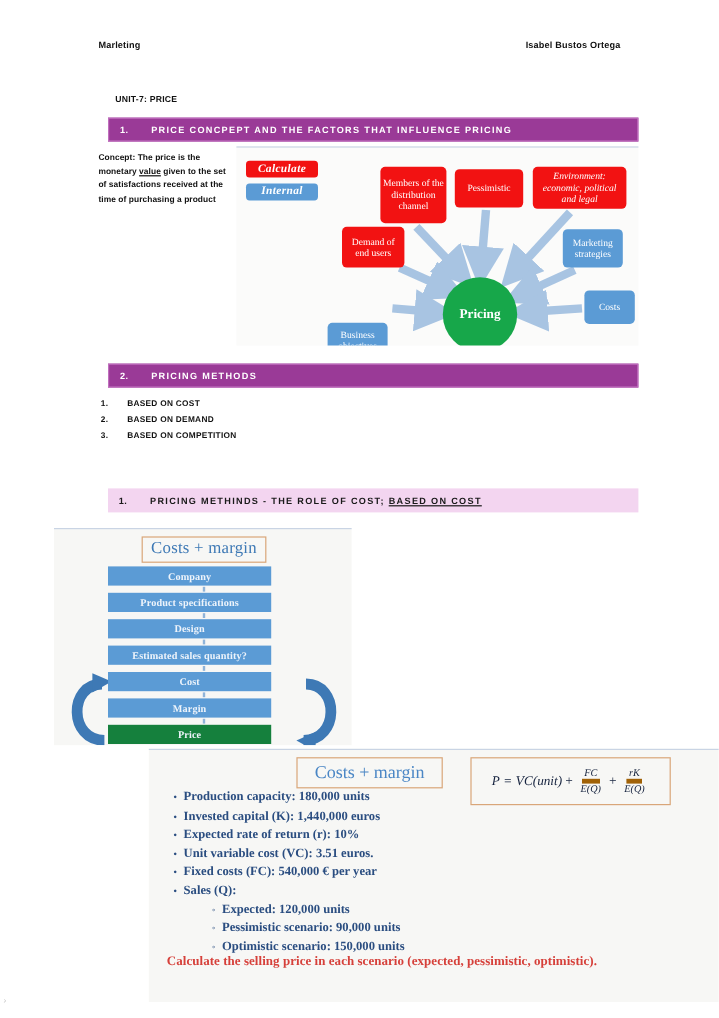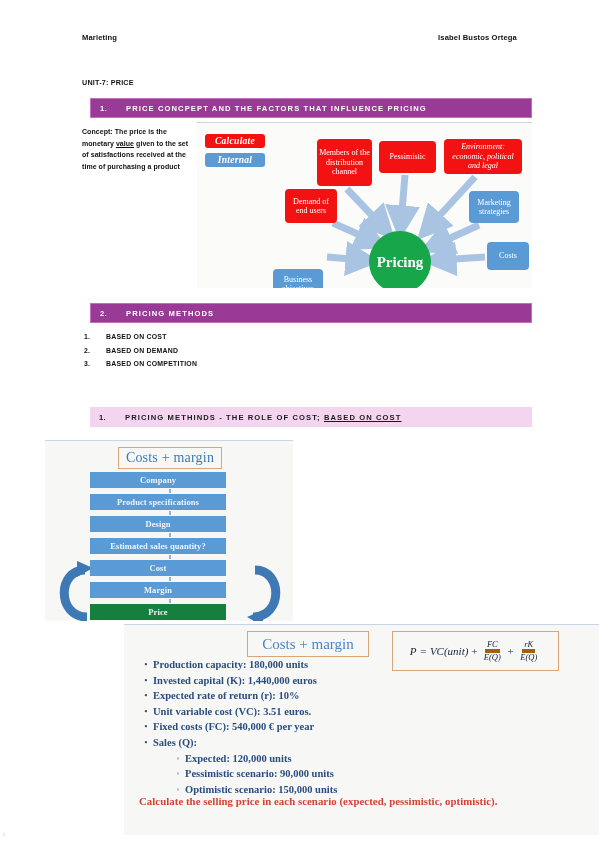--- a/index.html
+++ b/index.html
@@ -30,21 +30,21 @@
     justify-content: space-between;
     font-size: 7.6px;
     font-weight: bold;
     letter-spacing: 0.15px;
     color: #111;
   }
 
   .unit-title {
     position: absolute;
     top: 78px;
-    left: 82px;
+    left: 96px;
     font-size: 7.2px;
     font-weight: bold;
     letter-spacing: 0.2px;
     color: #111;
   }
 
   
   .sec-bar {
     position: absolute;
     box-sizing: border-box;
@@ -154,21 +154,21 @@
     position: absolute;
     top: 108px;
     left: 172px;
     width: 62px;
     height: 62px;
     border-radius: 50%;
     background: #17A74A;
     color: #ffffff;
     font-family: "Liberation Serif", serif;
     font-weight: bold;
-    font-size: 15px;
+    font-size: 11px;
     display: flex;
     align-items: center;
     justify-content: center;
     z-index: 4;
   }
 
   .arrow-svg { position: absolute; inset: 0; z-index: 2; }
 
   
   .method-list {

